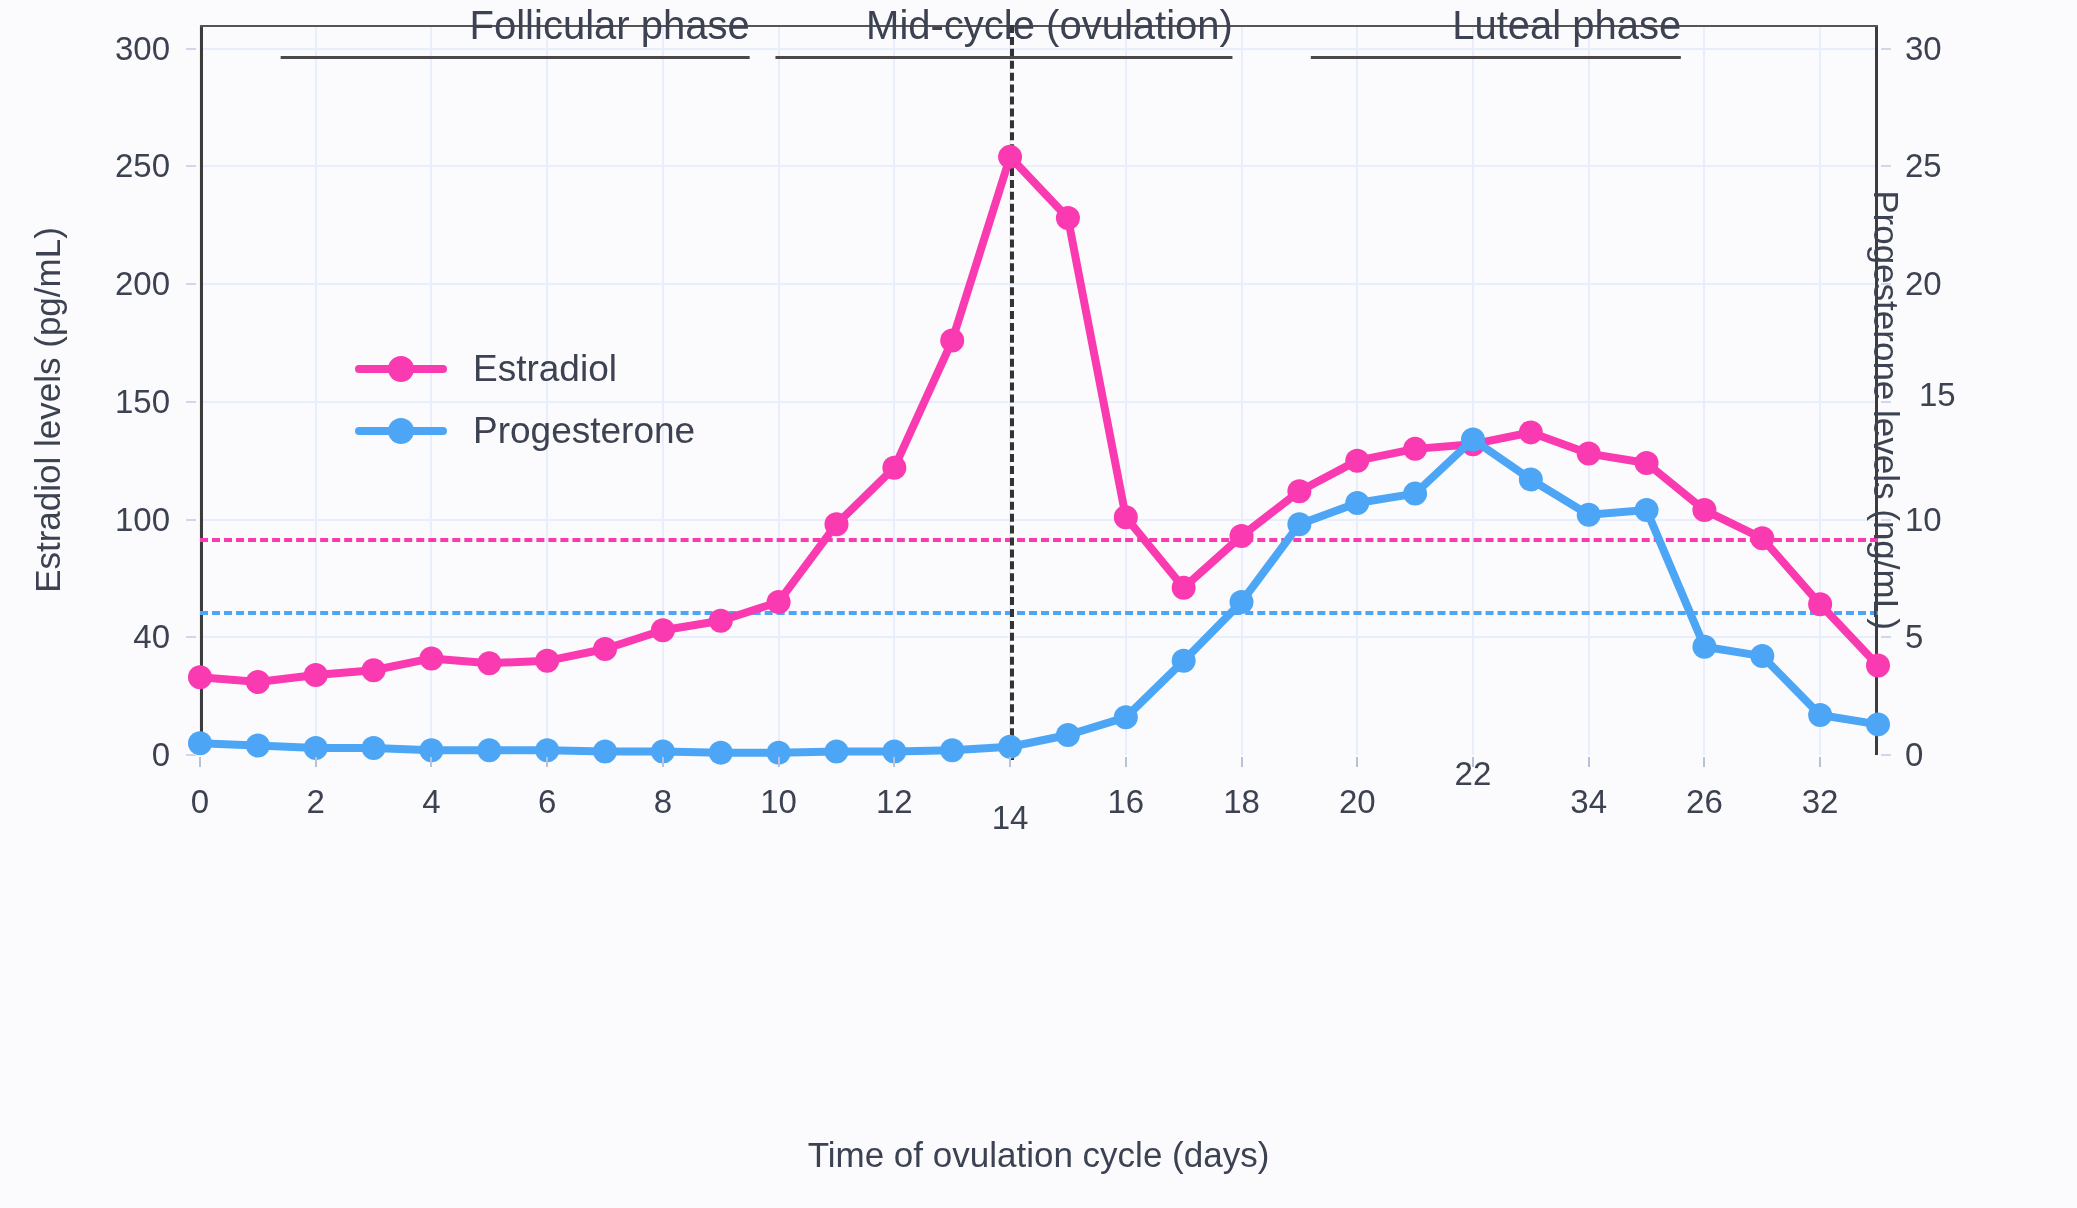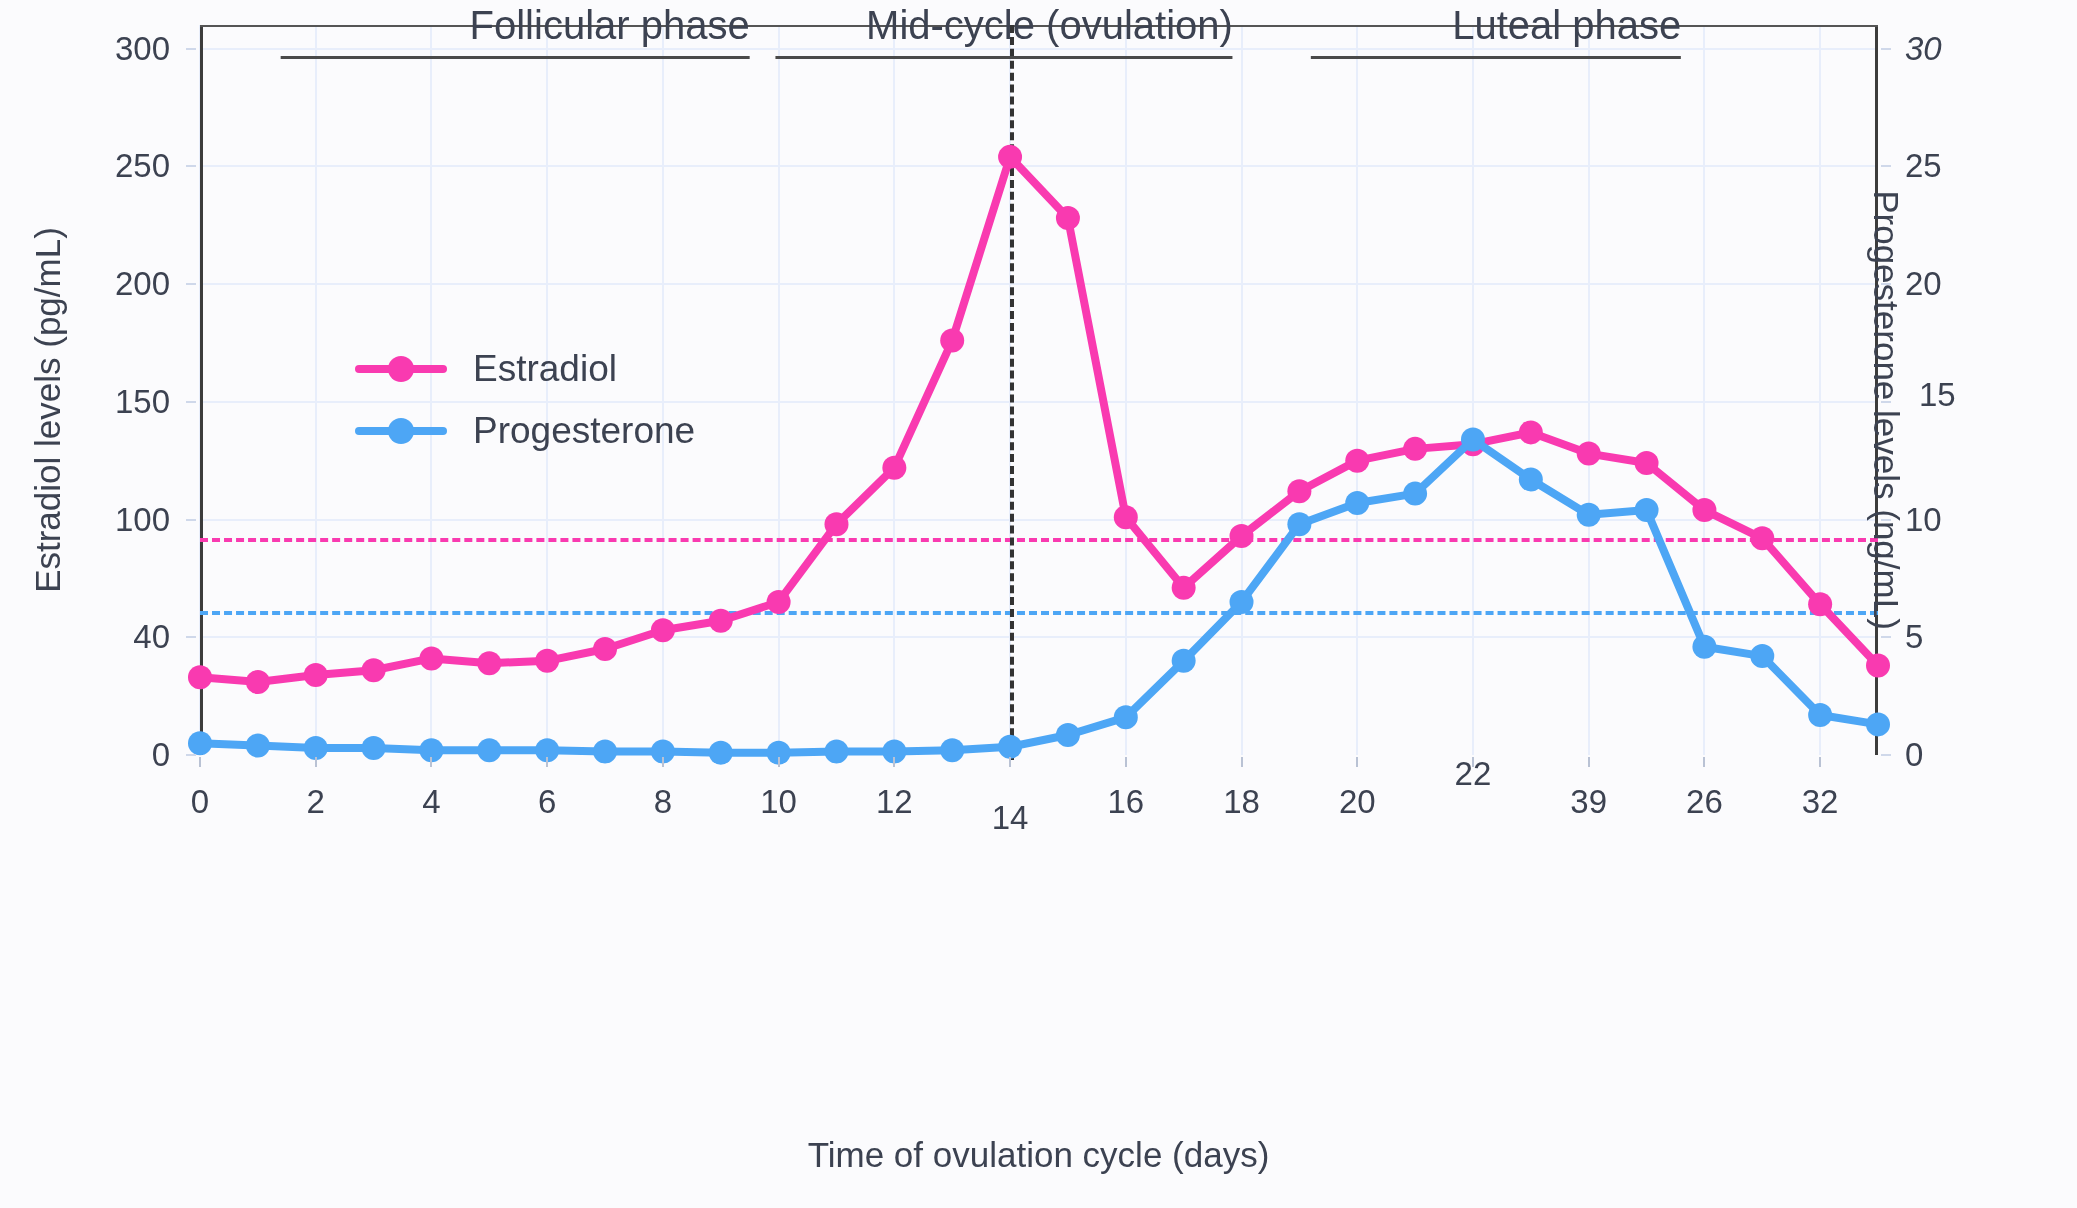--- a/index.html
+++ b/index.html
@@ -176,21 +176,21 @@
       <div class="ylabel-right" style="left: 1905px; width: 110px; top: 637.258px;">5</div>
       <div class="ytick-mark" style="left: 1881px; top: 636.258px;"></div>
       <div class="ylabel-right" style="left: 1905px; width: 110px; top: 519.516px;">10</div>
       <div class="ytick-mark" style="left: 1881px; top: 518.516px;"></div>
       <div class="ylabel-right" style="left: 1905px; width: 110px; top: 395px; margin-left: 14px;">15</div>
       <div class="ytick-mark" style="left: 1881px; top: 400.774px;"></div>
       <div class="ylabel-right" style="left: 1905px; width: 110px; top: 284.032px;">20</div>
       <div class="ytick-mark" style="left: 1881px; top: 283.032px;"></div>
       <div class="ylabel-right" style="left: 1905px; width: 110px; top: 166.29px;">25</div>
       <div class="ytick-mark" style="left: 1881px; top: 165.29px;"></div>
-      <div class="ylabel-right" style="left: 1905px; width: 110px; top: 48.5484px; font-style: italic;">30</div>
+      <div class="ylabel-right" style="left: 1905px; width: 110px; top: 48.5484px;">30</div>
       <div class="ytick-mark" style="left: 1881px; top: 47.5484px;"></div>
     </div>
   <div id="xticks">
       <div class="xtick-label" style="left: 200px; top: 783px;">0</div>
       <div class="xtick-mark" style="left: 199px; top: 757px;"></div>
       <div class="xtick-label" style="left: 315.724px; top: 783px;">2</div>
       <div class="xtick-mark" style="left: 314.724px; top: 757px;"></div>
       <div class="xtick-label" style="left: 431.448px; top: 783px;">4</div>
       <div class="xtick-mark" style="left: 430.448px; top: 757px;"></div>
       <div class="xtick-label" style="left: 547.172px; top: 783px;">6</div>
@@ -204,21 +204,21 @@
       <div class="xtick-label" style="left: 1010.07px; top: 783px; margin-top: 16px;">14</div>
       <div class="xtick-mark" style="left: 1009.07px; top: 757px;"></div>
       <div class="xtick-label" style="left: 1125.79px; top: 783px;">16</div>
       <div class="xtick-mark" style="left: 1124.79px; top: 757px;"></div>
       <div class="xtick-label" style="left: 1241.52px; top: 783px;">18</div>
       <div class="xtick-mark" style="left: 1240.52px; top: 757px;"></div>
       <div class="xtick-label" style="left: 1357.24px; top: 783px;">20</div>
       <div class="xtick-mark" style="left: 1356.24px; top: 757px;"></div>
       <div class="xtick-label" style="left: 1472.97px; top: 755px;">22</div>
       <div class="xtick-mark" style="left: 1471.97px; top: 757px;"></div>
-      <div class="xtick-label" style="left: 1588.69px; top: 783px;">39</div>
+      <div class="xtick-label" style="left: 1588.69px; top: 783px;">34</div>
       <div class="xtick-mark" style="left: 1587.69px; top: 757px;"></div>
       <div class="xtick-label" style="left: 1704.41px; top: 783px;">26</div>
       <div class="xtick-mark" style="left: 1703.41px; top: 757px;"></div>
       <div class="xtick-label" style="left: 1820.14px; top: 783px;">32</div>
       <div class="xtick-mark" style="left: 1819.14px; top: 757px;"></div>
     </div>
 
   <div class="axis-title" id="ytitle-left">Estradiol levels (pg/mL)</div>
   <div class="axis-title" id="ytitle-right">Progesterone levels (ng/mL)</div>
   <div class="axis-title" id="xtitle">Time of ovulation cycle (days)</div>

